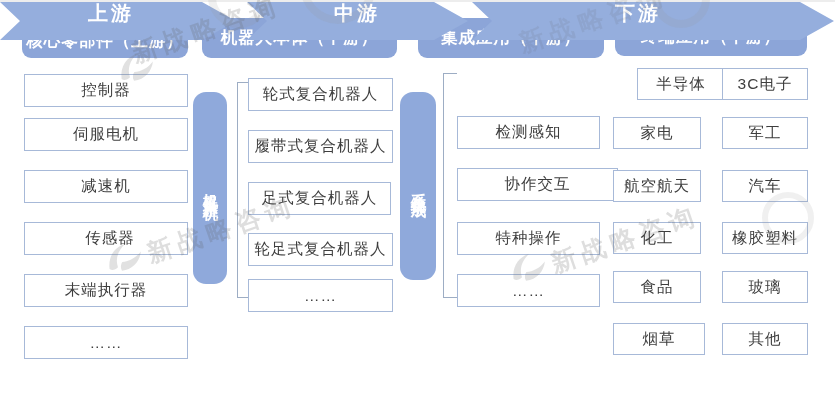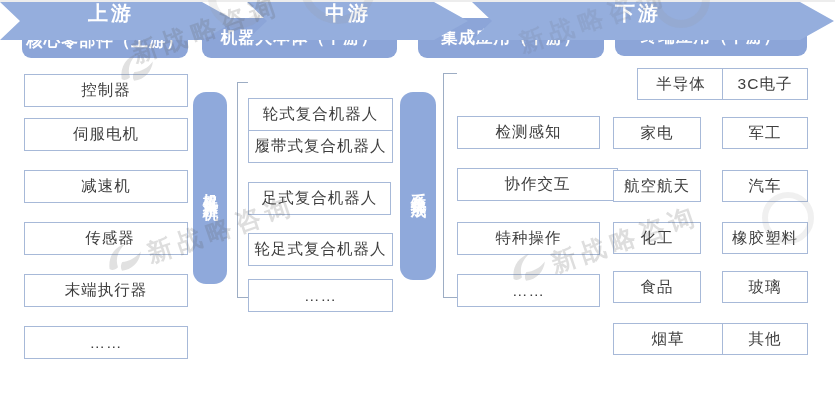--- a/index.html
+++ b/index.html
@@ -101,50 +101,50 @@
 
   <div class="box" style="left:24px;top:74px;width:164px;height:33px;">控制器</div>
   <div class="box" style="left:24px;top:118px;width:164px;height:33px;">伺服电机</div>
   <div class="box" style="left:24px;top:170px;width:164px;height:33px;">减速机</div>
   <div class="box" style="left:24px;top:222px;width:164px;height:33px;padding-left:8px;">传感器</div>
   <div class="box" style="left:24px;top:274px;width:164px;height:33px;">末端执行器</div>
   <div class="box" style="left:24px;top:326px;width:164px;height:33px;">……</div>
 
   <div class="vpill" style="left:193px;top:92px;width:34px;height:192px;">机器人整机</div>
   <div class="bracket" style="left:237px;top:82px;width:11px;height:216px;"></div>
-  <div class="box" style="left:248px;top:78px;width:145px;height:33px;margin-top:20px;">轮式复合机器人</div>
+  <div class="box" style="left:248px;top:78px;width:145px;height:33px;">轮式复合机器人</div>
   <div class="box" style="left:248px;top:130px;width:145px;height:33px;">履带式复合机器人</div>
   <div class="box" style="left:248px;top:182px;width:143px;height:33px;">足式复合机器人</div>
   <div class="box" style="left:248px;top:233px;width:145px;height:33px;">轮足式复合机器人</div>
   <div class="box" style="left:248px;top:279px;width:145px;height:33px;">……</div>
 
   <div class="vpill" style="left:400px;top:92px;width:36px;height:188px;">系统集成</div>
   <div class="bracket" style="left:443px;top:73px;width:14px;height:225px;"></div>
   <div class="box" style="left:457px;top:116px;width:143px;height:33px;">检测感知</div>
   <div class="box" style="left:457px;top:168px;width:161px;height:33px;">协作交互</div>
   <div class="box" style="left:457px;top:222px;width:143px;height:33px;">特种操作</div>
   <div class="box" style="left:457px;top:274px;width:143px;height:33px;">……</div>
 
   <div class="box" style="left:613px;top:68px;width:88px;height:32px;margin-left:24px;">半导体</div>
   <div class="box" style="left:613px;top:117px;width:88px;height:32px;">家电</div>
   <div class="box" style="left:613px;top:170px;width:88px;height:32px;">航空航天</div>
   <div class="box" style="left:613px;top:222px;width:88px;height:32px;">化工</div>
   <div class="box" style="left:613px;top:271px;width:88px;height:32px;">食品</div>
-  <div class="box" style="left:613px;top:323px;width:110px;height:32px;">烟草</div>
+  <div class="box" style="left:613px;top:323px;width:92px;height:32px;">烟草</div>
 
   <div class="box" style="left:722px;top:68px;width:86px;height:32px;">3C电子</div>
   <div class="box" style="left:722px;top:117px;width:86px;height:32px;">军工</div>
   <div class="box" style="left:722px;top:170px;width:86px;height:32px;">汽车</div>
   <div class="box" style="left:722px;top:222px;width:86px;height:32px;">橡胶塑料</div>
   <div class="box" style="left:722px;top:271px;width:86px;height:32px;">玻璃</div>
   <div class="box" style="left:722px;top:323px;width:86px;height:32px;">其他</div>
 
   <svg class="arrow-svg" width="835" height="42" viewBox="0 0 835 42">
     <polygon points="0,2 202,2 236,21 202,40 0,40 20,21" fill="#95AEDD"></polygon>
     <polygon points="247,2 434,2 468,21 434,40 247,40 267,21" fill="#95AEDD"></polygon>
     <polygon points="472,2 800,2 834,21 800,40 472,40 492,21" fill="#95AEDD"></polygon>
   </svg>
   <div class="arrow-label" style="left:31px;width:160px;">上游</div>
-  <div class="arrow-label" style="left:268px;width:160px;">中游</div>
+  <div class="arrow-label" style="left:277px;width:160px;">中游</div>
   <div class="arrow-label" style="left:558px;width:160px;">下游</div>
 
   <div class="hairline"></div>
 </div>
 
 </body></html>

